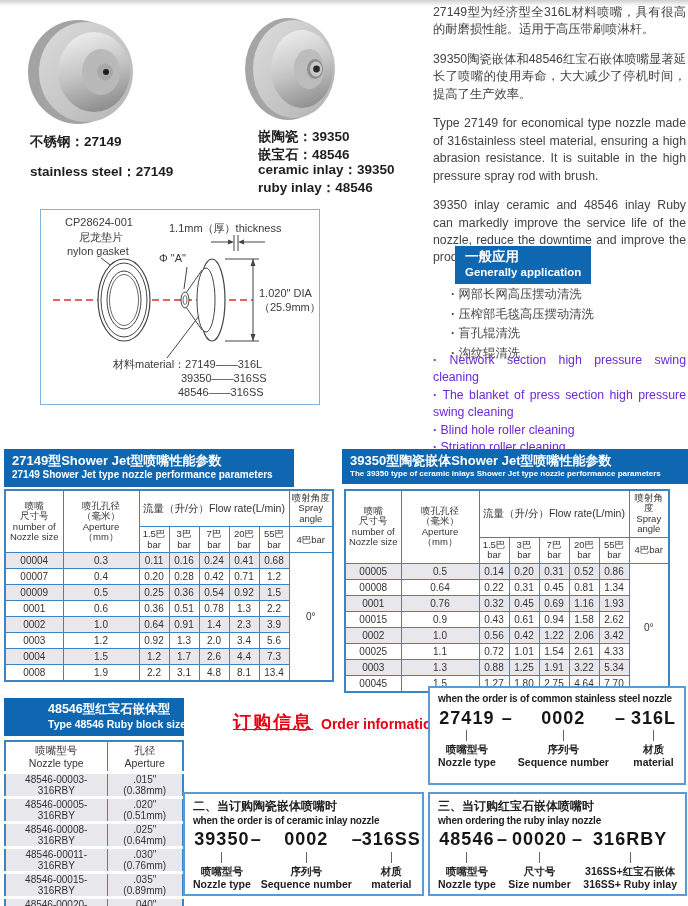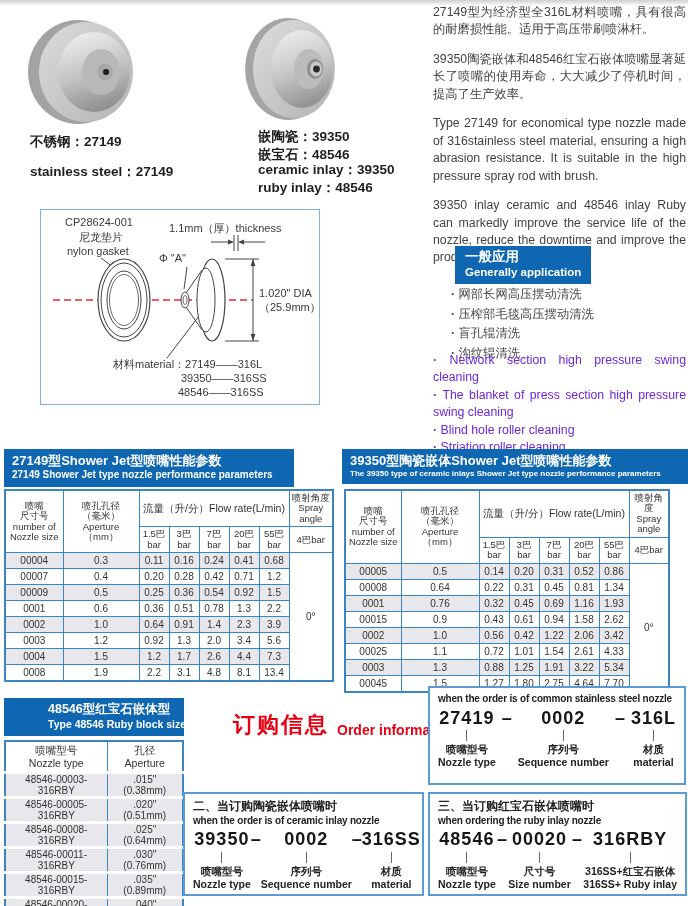--- a/index.html
+++ b/index.html
@@ -50,21 +50,21 @@
   .perf tbody tr:nth-child(odd) td{background:#e8e8ec;}
   .perf td.spray-cell{background:#fff !important;}
   #t1{left:4px;top:489px;}
   #t2{left:344px;top:489px;}
   
   #t3{position:absolute;left:4px;top:740px;border-collapse:collapse;border:2px solid #3b85c4;background:#fff;}
   #t3 th{border:1px solid #3b85c4;background:#fff;font-weight:normal;font-size:10.5px;line-height:1.2;white-space:pre-line;padding:2px 4px;color:#333;}
   #t3 td{border:1px solid #3b85c4;border-top:3px solid #fff;background:#e8e8ec;font-size:10px;height:15px;text-align:center;padding:0 5px;color:#333;}
   
   .order-title{position:absolute;left:233px;top:710px;display:flex;align-items:flex-end;color:#e60014;}
-  .order-title .cn{font-size:22px;font-weight:bold;letter-spacing:2px;}
+  .order-title .cn{font-size:18px;font-weight:bold;letter-spacing:2px;text-decoration:underline;}
   .order-title .en{font-size:14px;font-weight:bold;margin:0 0 2px 8px;}
   .order-box{position:absolute;border:2px solid #5b9bd5;background:#fff;box-sizing:border-box;padding:5px 8px 4px 8px;overflow:hidden;}
   #box1{left:428px;top:686px;width:258px;height:99px;}
   #box2{left:183px;top:792px;width:241px;height:104px;}
   #box3{left:428px;top:792px;width:259px;height:104px;}
   .ob-head-cn{font-size:12px;font-weight:bold;color:#222;line-height:1.3;white-space:nowrap;}
   .ob-head-en{font-size:10px;font-weight:bold;color:#222;line-height:1.25;white-space:nowrap;letter-spacing:-0.2px;}
   .ob-row{display:flex;justify-content:space-between;margin-top:3px;}
   .ob-part{display:flex;flex-direction:column;align-items:center;}
   .ob-code{font-size:18px;font-weight:bold;color:#161616;letter-spacing:1px;line-height:1.1;}

